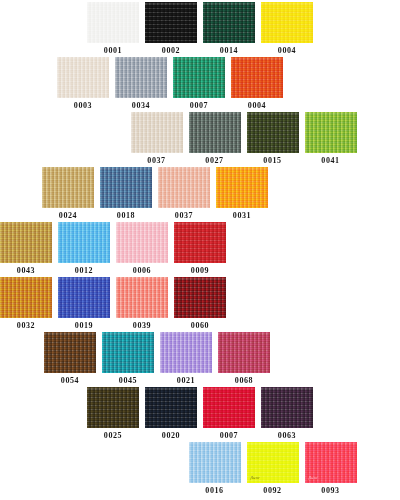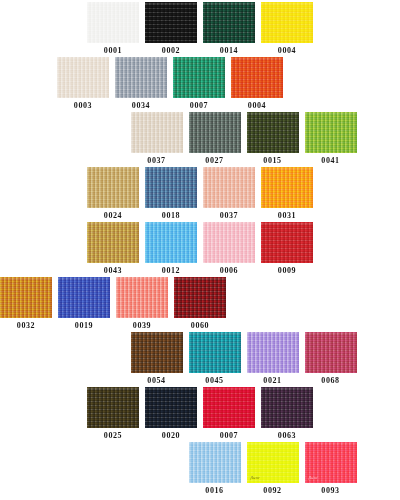--- a/index.html
+++ b/index.html
@@ -223,21 +223,21 @@
         <div class="swatch-label">0015</div>
       </div>
       <div class="swatch-cell">
         <div class="swatch-chip" style="background-color: rgb(132, 184, 52);">
           <div class="weave-blocks"></div>
           <div class="weave"></div>
         </div>
         <div class="swatch-label">0041</div>
       </div>
     </div>
-    <div class="swatch-row" style="top: 167px; justify-content: flex-start; padding-left: 87px;">
+    <div class="swatch-row" style="top: 167px; justify-content: flex-start; padding-left: 42px;">
       <div class="swatch-cell">
         <div class="swatch-chip" style="background-color: rgb(198, 168, 104);">
           <div class="weave-blocks"></div>
           <div class="weave"></div>
         </div>
         <div class="swatch-label">0024</div>
       </div>
       <div class="swatch-cell">
         <div class="swatch-chip" style="background-color: rgb(74, 111, 150);">
           <div class="weave-blocks"></div>
@@ -253,21 +253,21 @@
         <div class="swatch-label">0037</div>
       </div>
       <div class="swatch-cell">
         <div class="swatch-chip" style="background-color: rgb(247, 154, 20);">
           <div class="weave-blocks"></div>
           <div class="weave"></div>
         </div>
         <div class="swatch-label">0031</div>
       </div>
     </div>
-    <div class="swatch-row" style="top: 222px; justify-content: flex-start; padding-left: 87px;">
+    <div class="swatch-row" style="top: 222px; justify-content: flex-start; ">
       <div class="swatch-cell">
         <div class="swatch-chip" style="background-color: rgb(187, 148, 66);">
           <div class="weave-blocks"></div>
           <div class="weave"></div>
         </div>
         <div class="swatch-label">0043</div>
       </div>
       <div class="swatch-cell">
         <div class="swatch-chip" style="background-color: rgb(90, 184, 234);">
           <div class="weave-blocks"></div>
@@ -313,21 +313,21 @@
         <div class="swatch-label">0039</div>
       </div>
       <div class="swatch-cell">
         <div class="swatch-chip" style="background-color: rgb(124, 20, 24);">
           <div class="weave-blocks"></div>
           <div class="weave"></div>
         </div>
         <div class="swatch-label">0060</div>
       </div>
     </div>
-    <div class="swatch-row" style="top: 332px; justify-content: center; padding-left: 87px;">
+    <div class="swatch-row" style="top: 332px; justify-content: flex-start; padding-left: 44px;">
       <div class="swatch-cell">
         <div class="swatch-chip" style="background-color: rgb(93, 58, 28);">
           <div class="weave-blocks"></div>
           <div class="weave"></div>
         </div>
         <div class="swatch-label">0054</div>
       </div>
       <div class="swatch-cell">
         <div class="swatch-chip" style="background-color: rgb(26, 142, 156);">
           <div class="weave-blocks"></div>

